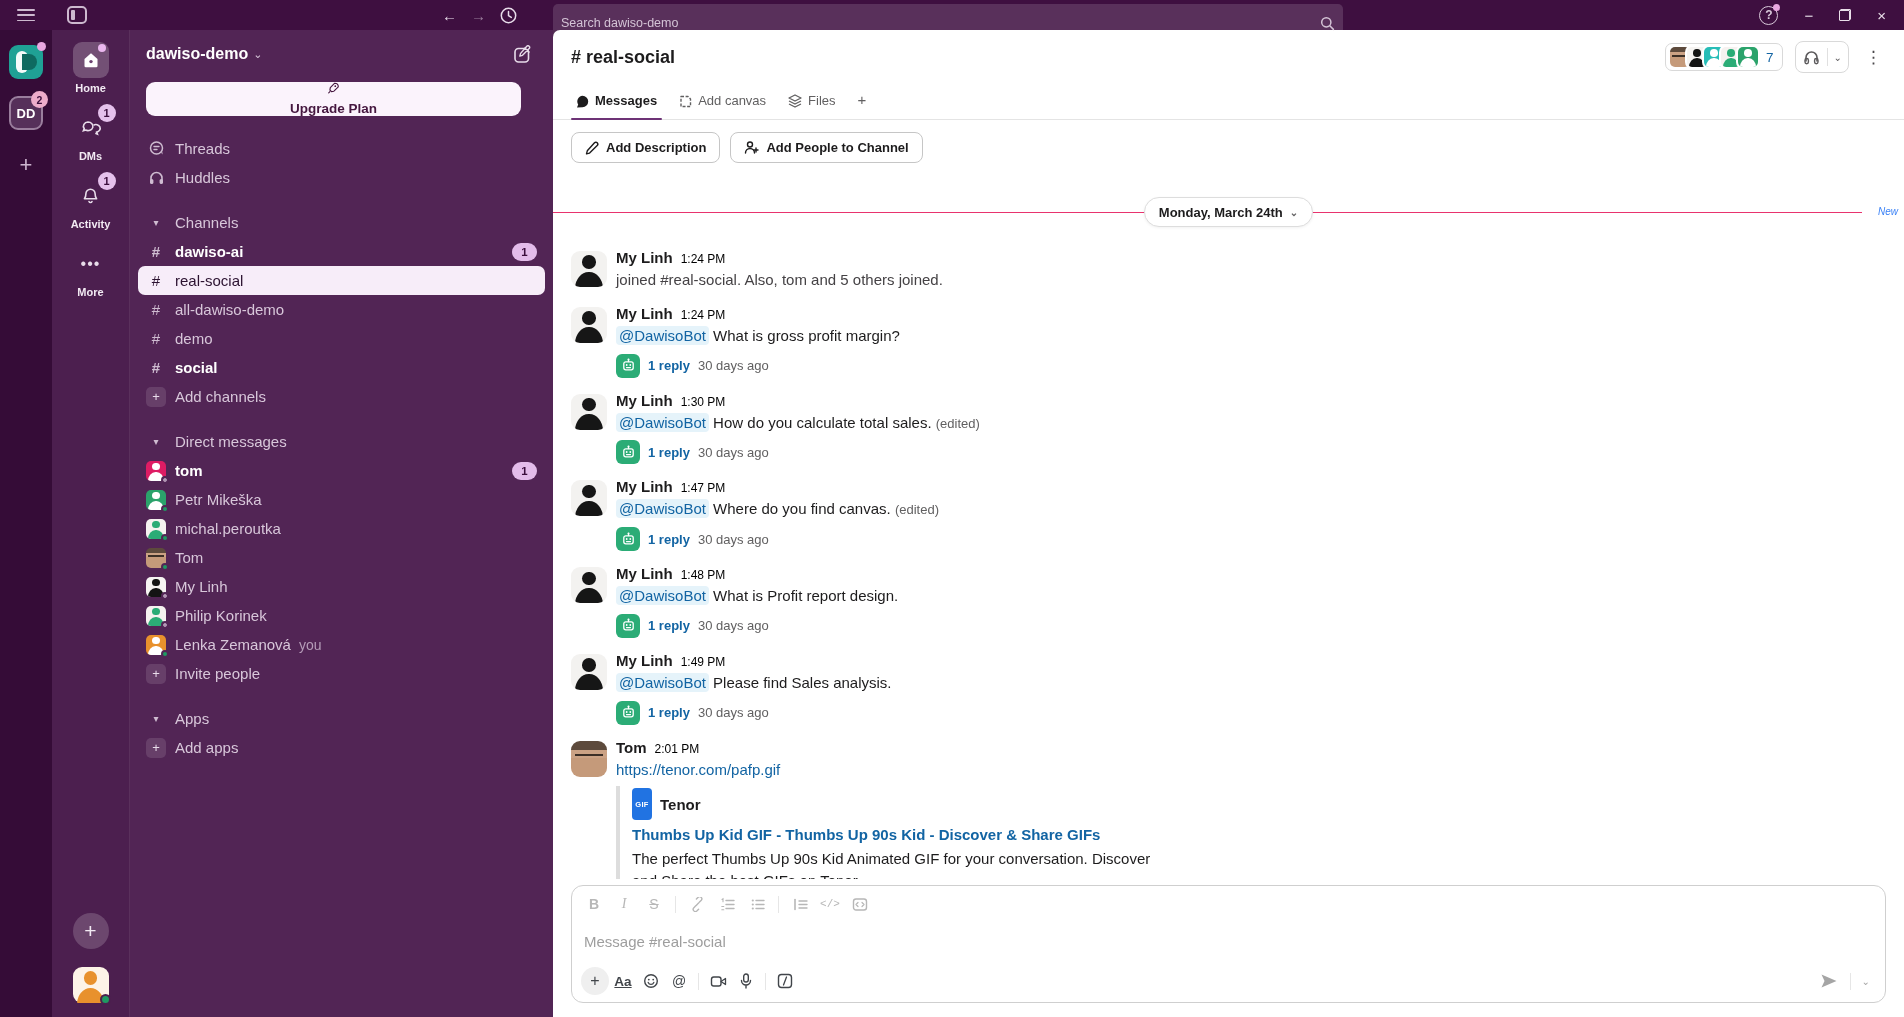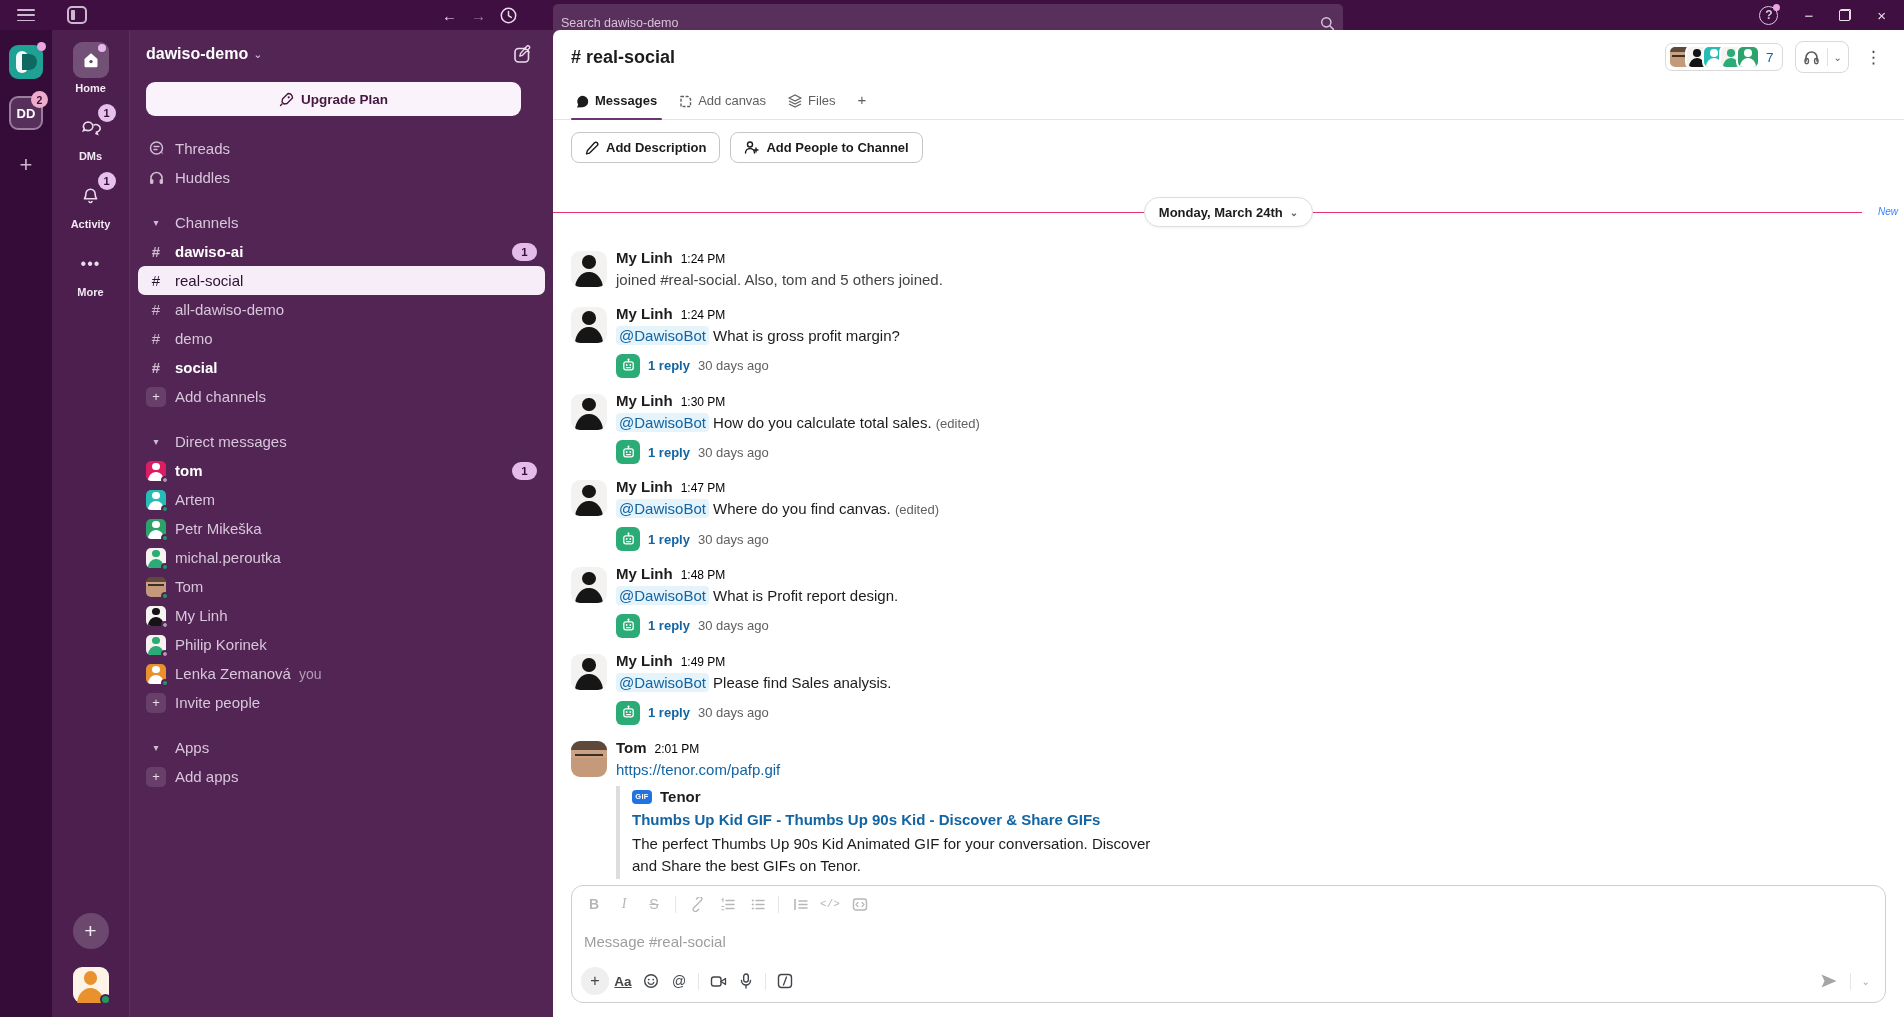--- a/index.html
+++ b/index.html
@@ -53,21 +53,21 @@
   .rail-plus { width:36px; height:36px; border-radius:50%; background:rgba(255,255,255,.18); color:#f2eaf3; font-size:21px; font-weight:300; display:flex; align-items:center; justify-content:center; cursor:pointer; }
   .rail-user { width:36px; height:36px; margin-top:18px; border-radius:9px; background:#fdf3e7; position:relative; color:#e8912d; cursor:pointer; }
   .rail-user .presence-on { position:absolute; bottom:-2px; right:-2px; width:11px; height:11px; border-radius:50%; background:#1f9a62; border:2.5px solid #4c1f4f; }
 
   
   .sidebar { width:423px; background:#522555; display:flex; flex-direction:column; flex:0 0 423px; color:#d8c7da; }
   .sb-header { height:48px; display:flex; align-items:center; padding:0 16px; flex:0 0 48px; }
   .sb-title { color:#fff; font-weight:bold; font-size:16px; cursor:pointer; }
   .sb-caret { color:#d8c7da; font-size:11px; margin-left:5px; }
   .sb-compose { margin-left:auto; width:30px; height:30px; display:flex; align-items:center; justify-content:center; color:#e8dcea; cursor:pointer; }
-  .upgrade-btn { margin:4px 32px 14px 16px; height:34px; border-radius:9px; background:#fbf3fc; color:#45173f; font-weight:bold; font-size:13.5px; display:flex; align-items:center; justify-content:center; gap:7px; cursor:pointer; }
+  .upgrade-btn { margin:4px 32px 14px 16px; height:34px; border-radius:9px; background:#fbf3fc; color:#45173f; font-weight:bold; font-size:13.5px; display:flex; align-items:center; justify-content:center; gap:7px; cursor:pointer;flex-direction:column; }
   .sb-list { flex:1; overflow:hidden; padding:4px 8px 0 8px; }
   .srow { height:29px; display:flex; align-items:center; border-radius:7px; padding:0 8px; font-size:15px; cursor:pointer; color:#d8c7da; }
   .srow .ic { width:20px; display:flex; justify-content:center; margin-right:9px; flex:0 0 20px; color:#cfbcd1; }
   .srow.header { margin-top:16px; }
   .srow.header .ic { font-size:10px; }
   .srow.unread { color:#fff; font-weight:bold; }
   .srow.active { background:#f7edf9; color:#2b1230; font-weight:normal; }
   .srow.active .ic { color:#2b1230; }
   .hash { font-size:15px; }
   .sb-badge { margin-left:auto; min-width:25px; height:18px; border-radius:9px; background:#e3bcea; color:#3b0e3c; font-size:11.5px; font-weight:bold; display:flex; align-items:center; justify-content:center; padding:0 6px; }
@@ -130,21 +130,21 @@
   .msg-text.join { color:#454245; }
   .mention { color:#1264a3; background:#e5f3fa; border-radius:4px; padding:1px 3px; cursor:pointer; }
   .edited { color:#616061; font-size:13px; }
   .thread-row { display:flex; align-items:center; gap:8px; margin-top:7px; cursor:pointer; }
   .bot-ic { width:24px; height:24px; border-radius:6px; background:#2bac76; display:flex; align-items:center; justify-content:center; }
   .reply-link { color:#1264a3; font-size:13px; font-weight:bold; }
   .reply-when { color:#616061; font-size:13px; }
   .link { color:#1264a3; cursor:pointer; }
   .unfurl { border-left:4px solid #dddddd; margin-top:6px; padding:2px 0 2px 12px; max-width:560px; }
   .unfurl-head { display:flex; align-items:center; gap:8px; }
-  .gif-ic { width:20px; height:14px; border-radius:4px; background:#2173e2; color:#fff; font-size:7.5px; font-weight:bold; display:flex; align-items:center; justify-content:center; letter-spacing:.3px; }
+  .gif-ic { width:20px; height:32px; border-radius:4px; background:#2173e2; color:#fff; font-size:7.5px; font-weight:bold; display:flex; align-items:center; justify-content:center; letter-spacing:.3px; }
   .unfurl-provider { font-size:15px; font-weight:bold; }
   .unfurl-title { color:#1264a3; font-size:15px; font-weight:bold; margin-top:6px; cursor:pointer; }
   .unfurl-desc { font-size:15px; color:#1d1c1d; margin-top:5px; line-height:1.45; max-width:548px; }
 
   
   .composer { margin:6px 18px 14px 18px; border:1px solid #cfcfcf; border-radius:12px; flex:0 0 auto; background:#fff; }
   .fmt-row { height:36px; display:flex; align-items:center; gap:2px; padding:0 8px; color:#b7b7b7; }
   .fmt { width:28px; height:26px; display:flex; align-items:center; justify-content:center; font-size:14px; border-radius:4px; cursor:pointer; }
   .fmt.b { font-weight:bold; }
   .fmt.i { font-style:italic; font-family:"Liberation Serif",serif; }
@@ -340,27 +340,20 @@
         </div>
         <div class="srow unread">
           <span class="dm-av av-pink">
               <span class="person"></span>
               <span class="pr off"></span>
             </span>
           <span>tom</span>
           <span class="sb-badge">1</span>
         </div>
         <div class="srow">
-          <span class="dm-av av-teal">
-              <span class="person"></span>
-              <span class="pr on"></span>
-            </span>
-          <span>Artem</span>
-        </div>
-        <div class="srow">
           <span class="dm-av av-green">
               <span class="person"></span>
               <span class="pr on"></span>
             </span>
           <span>Petr Mikeška</span>
         </div>
         <div class="srow">
           <span class="dm-av av-wgreen">
               <span class="person"></span>
               <span class="pr on"></span>

